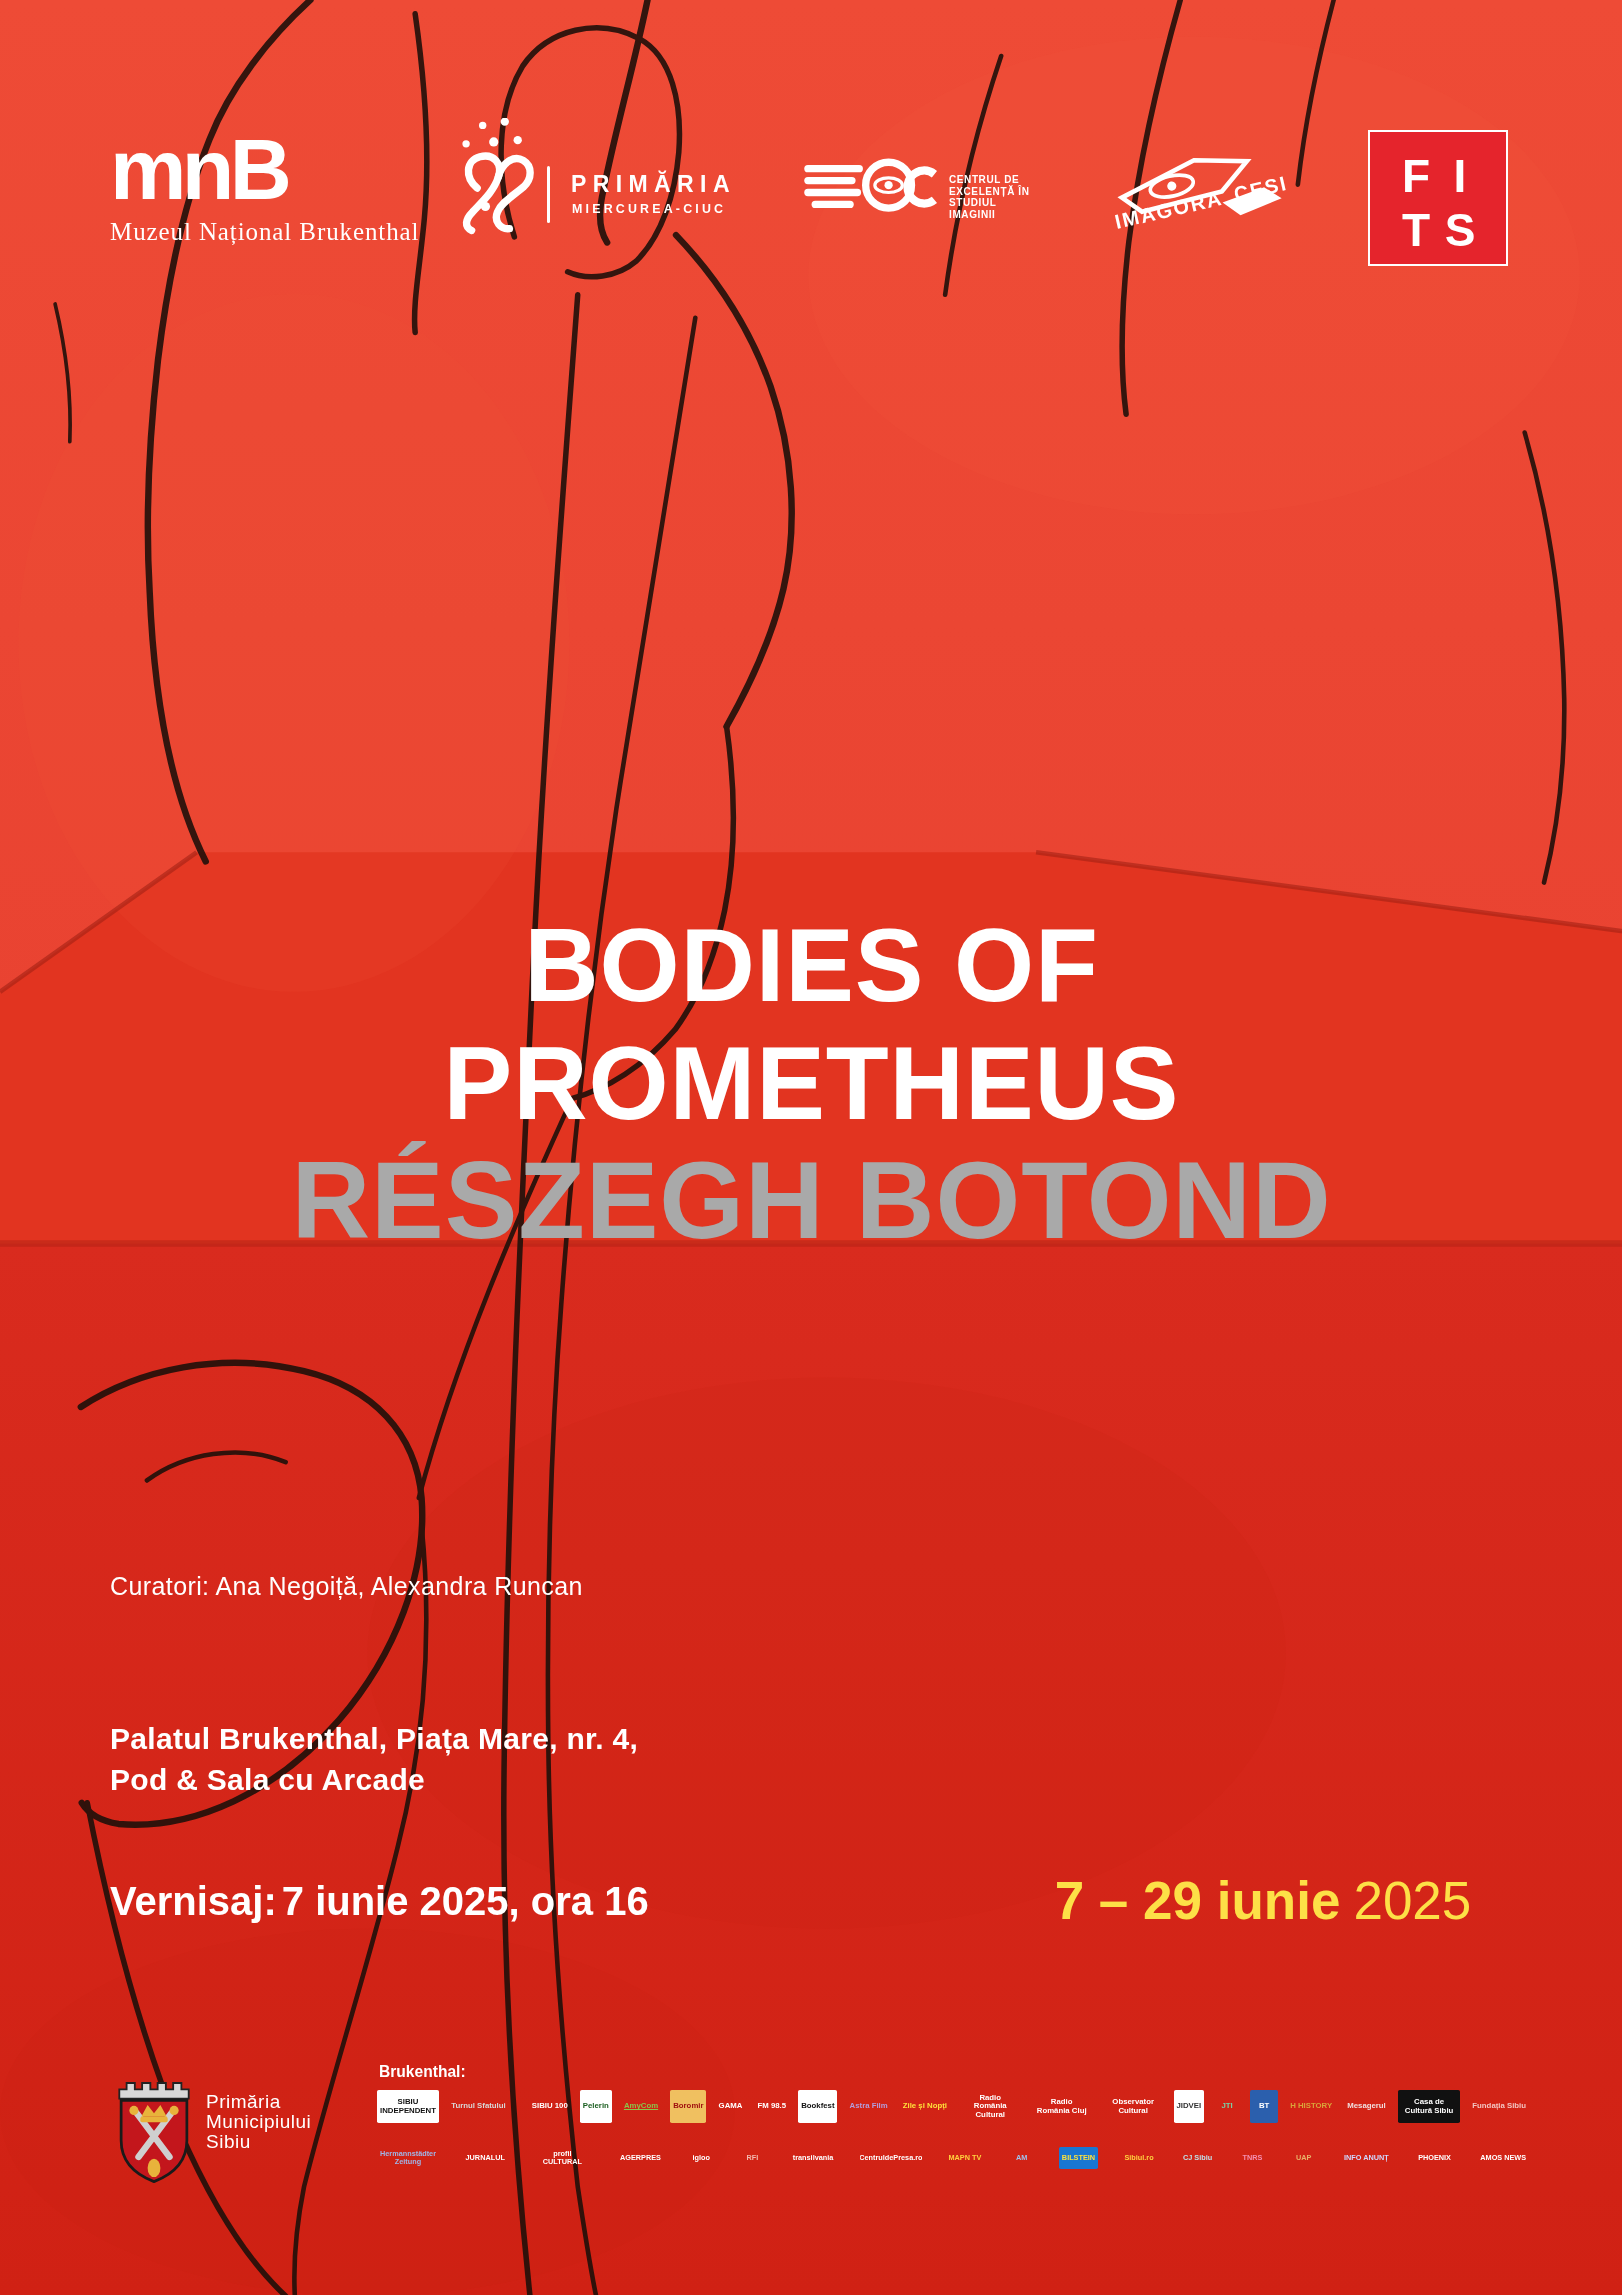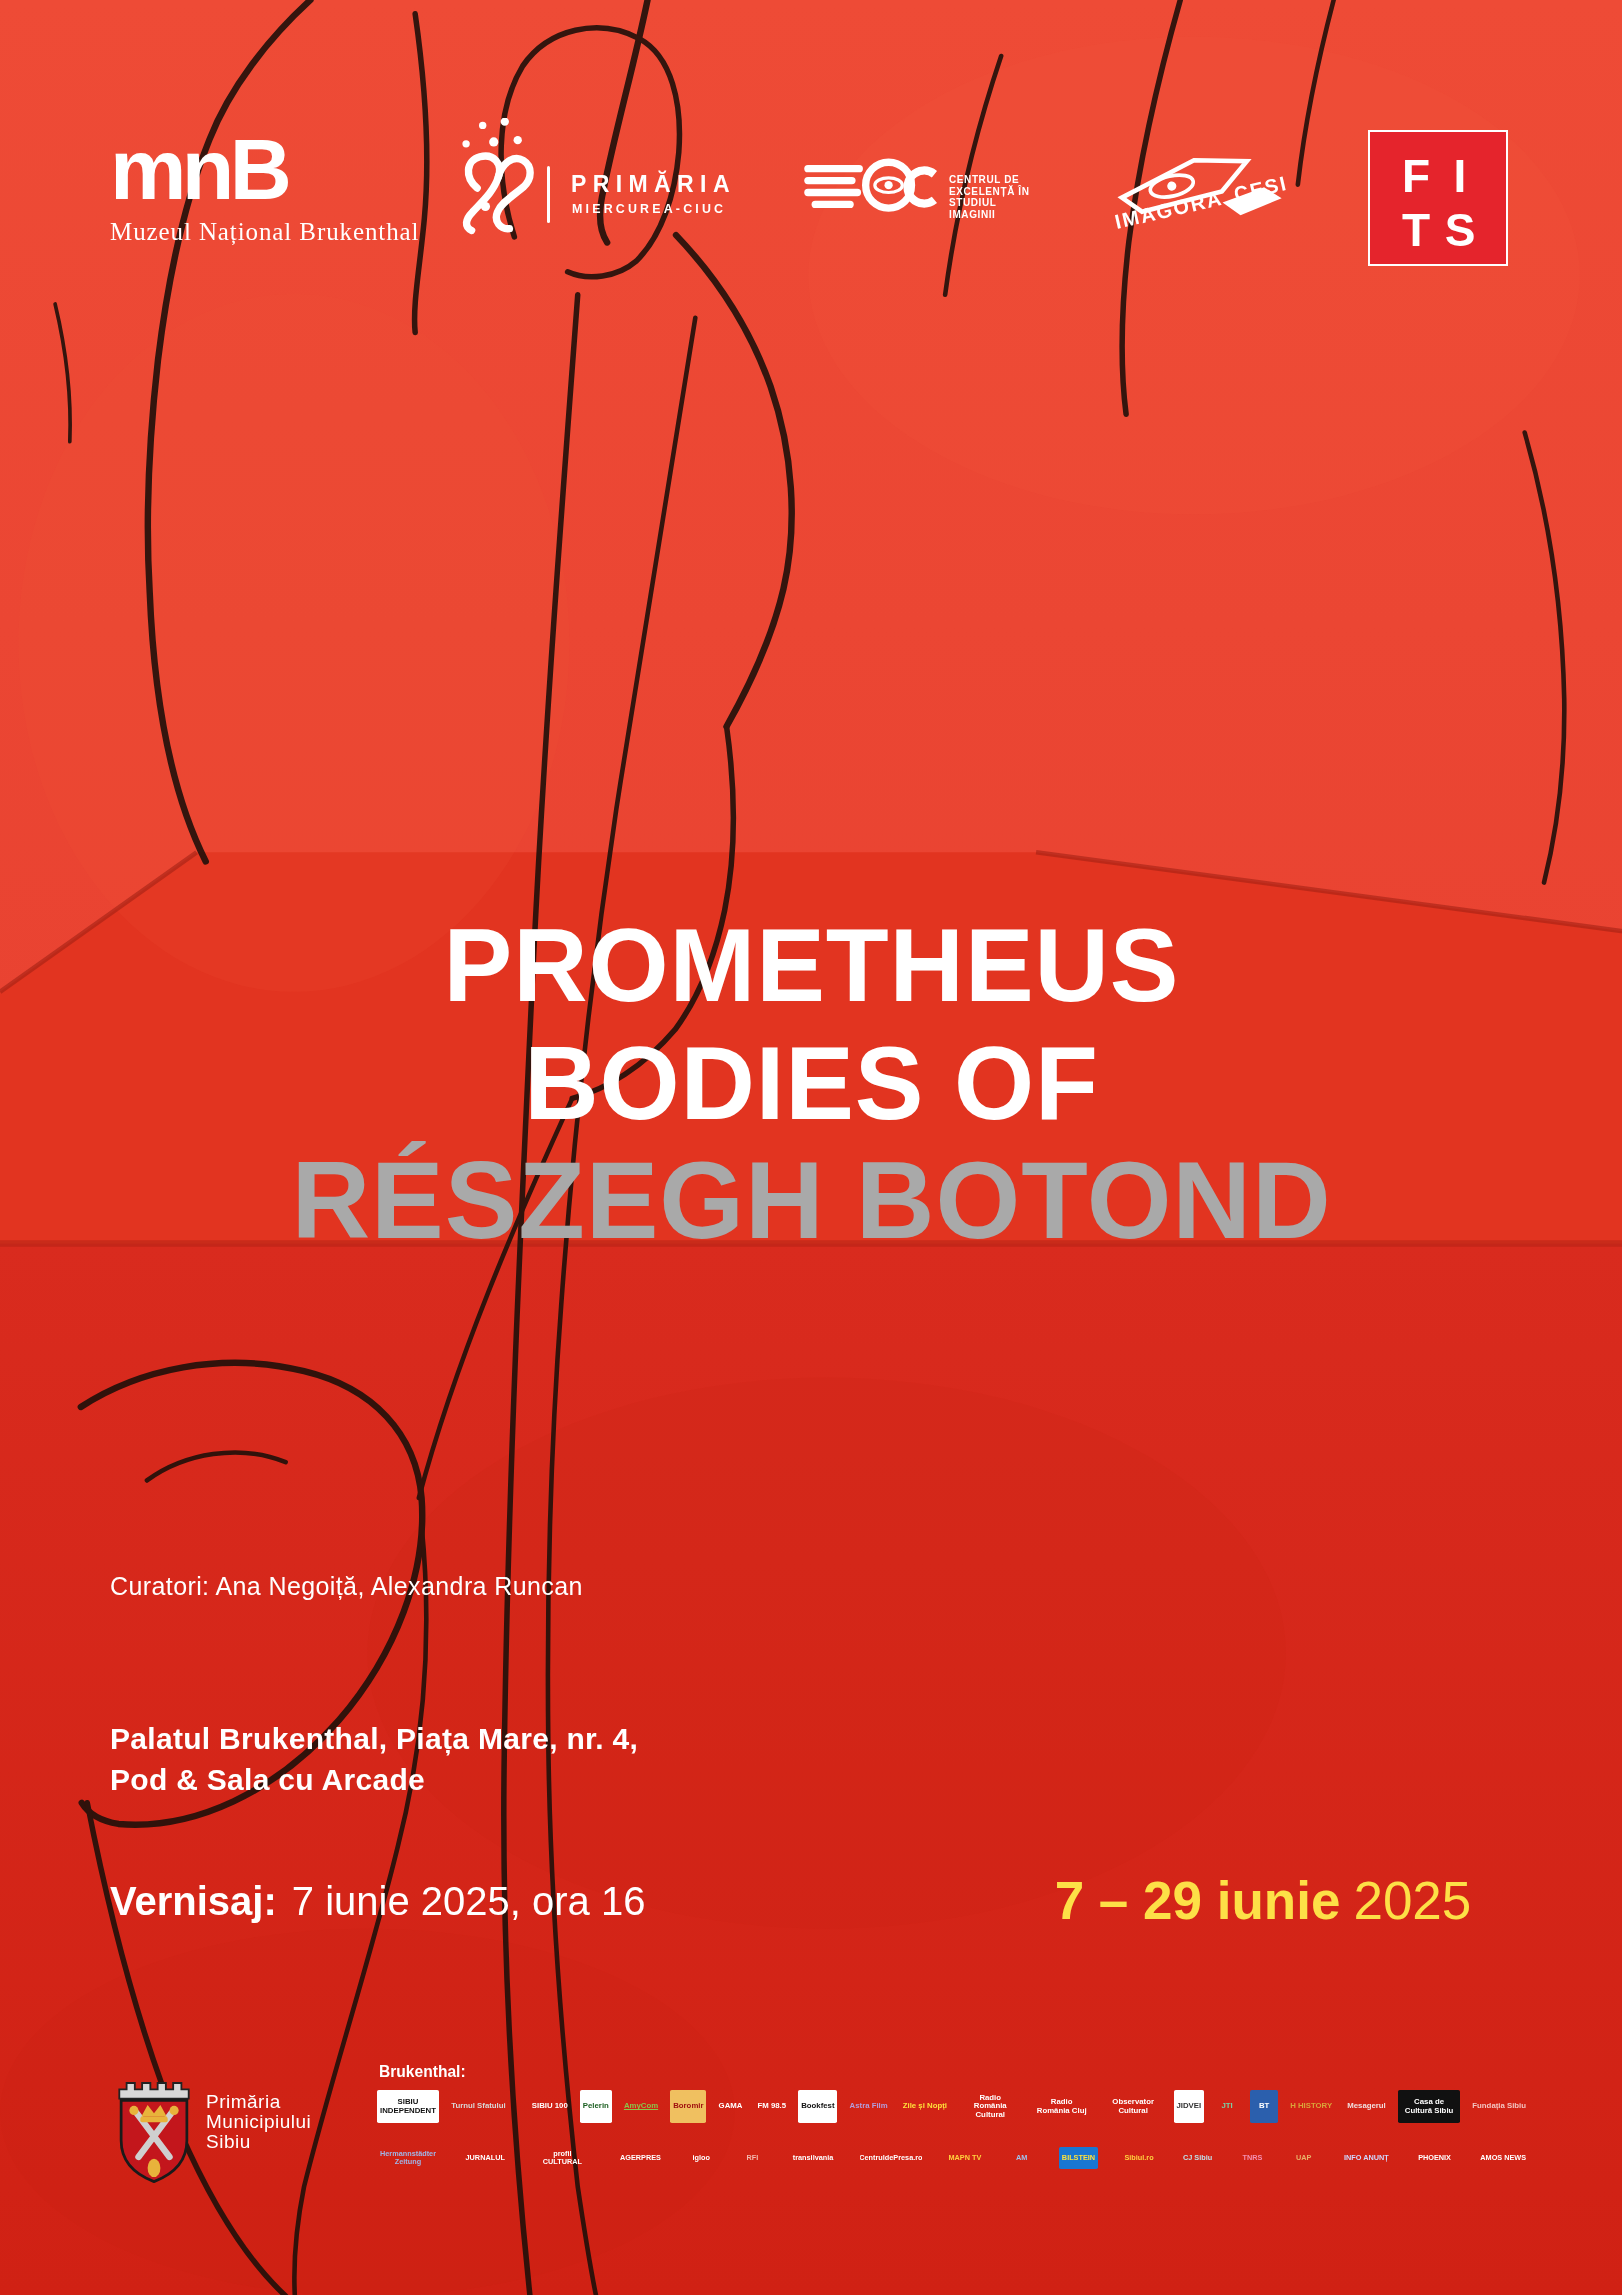--- a/index.html
+++ b/index.html
@@ -27,21 +27,21 @@
   
   .title-block{left:0;top:907px;width:1623px;text-align:center;}
   .title-line{font-size:103px;line-height:118px;font-weight:700;color:#fff;letter-spacing:0.9px;}
   .artist-line{font-size:109px;line-height:114px;font-weight:700;color:#a9a9a9;letter-spacing:0.9px;}
 
   
   .curators{left:110px;top:1572px;font-size:25px;font-weight:400;color:#fff;letter-spacing:0.4px;}
   .venue{left:110px;top:1718px;font-size:30px;font-weight:700;color:#fff;line-height:41px;letter-spacing:0.3px;}
   .vernissage{left:110px;top:1879px;font-size:40px;color:#fff;}
   .vernissage .v-label{font-weight:700;}
-  .vernissage .v-value{font-weight:400;margin-left:15px;}
+  .vernissage .v-value{font-weight:700;margin-left:5px;}
   .dates{left:1006px;top:1870px;width:514px;text-align:center;font-size:53px;color:#fde047;white-space:nowrap;}
   .dates .d-range{font-weight:700;}
   .dates .d-year{font-weight:400;margin-left:13px;}
 
   
   .coa{left:112px;top:2078px;}
   .cityhall{left:206px;top:2092px;font-size:19px;font-weight:400;color:#fff;line-height:20px;letter-spacing:0.5px;}
   .partners-label{left:379px;top:2063px;font-size:15.6px;font-weight:700;color:#fff;}
   .partner-row{left:377px;width:1152px;display:flex;gap:7.3px;justify-content:space-between;align-items:center;}
   .row1{top:2090px;height:33px;}
@@ -155,22 +155,22 @@
   </div>
 
   <div class="abs fits">
     <span>F</span>
     <span>I</span>
     <span>T</span>
     <span>S</span>
   </div>
 
   <div class="abs title-block">
+    <div class="title-line">BODIES OF</div>
     <div class="title-line">PROMETHEUS</div>
-    <div class="title-line">BODIES OF</div>
     <div class="artist-line">RÉSZEGH BOTOND</div>
   </div>
 
   <div class="abs curators">Curatori: Ana Negoiță, Alexandra Runcan</div>
 
   <div class="abs venue">
     <div>Palatul Brukenthal, Piața Mare, nr. 4,</div>
     <div>Pod &amp; Sala cu Arcade</div>
   </div>
 

